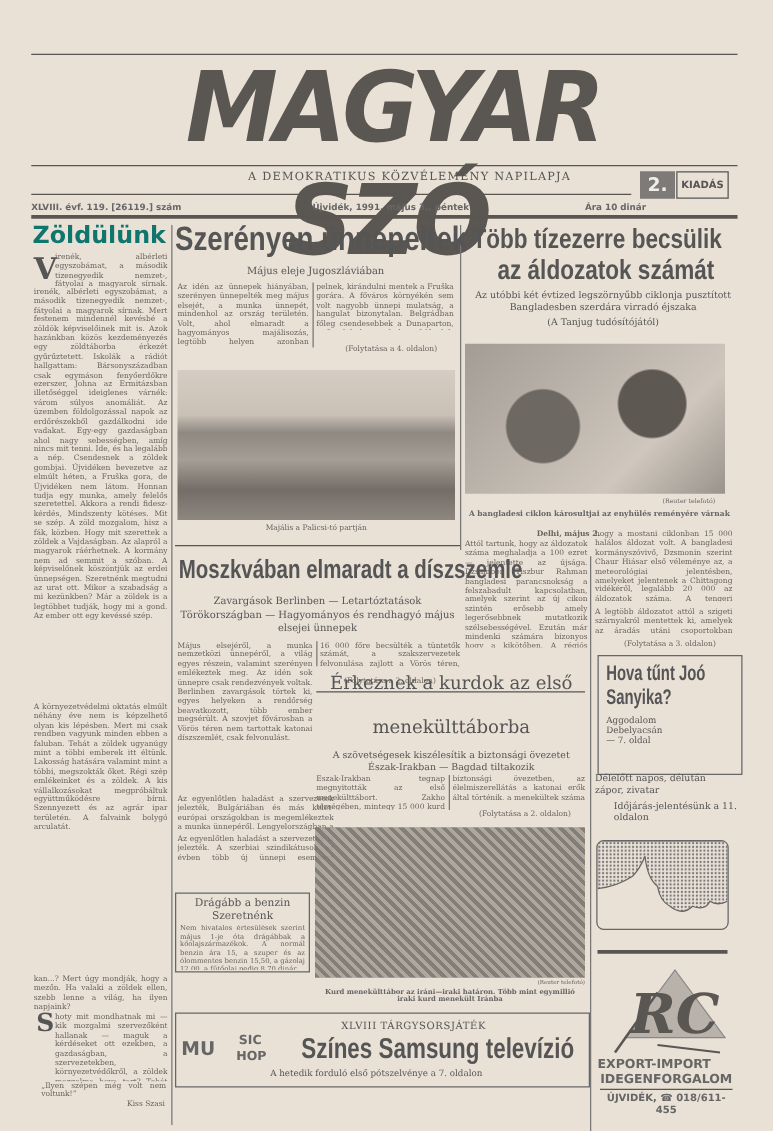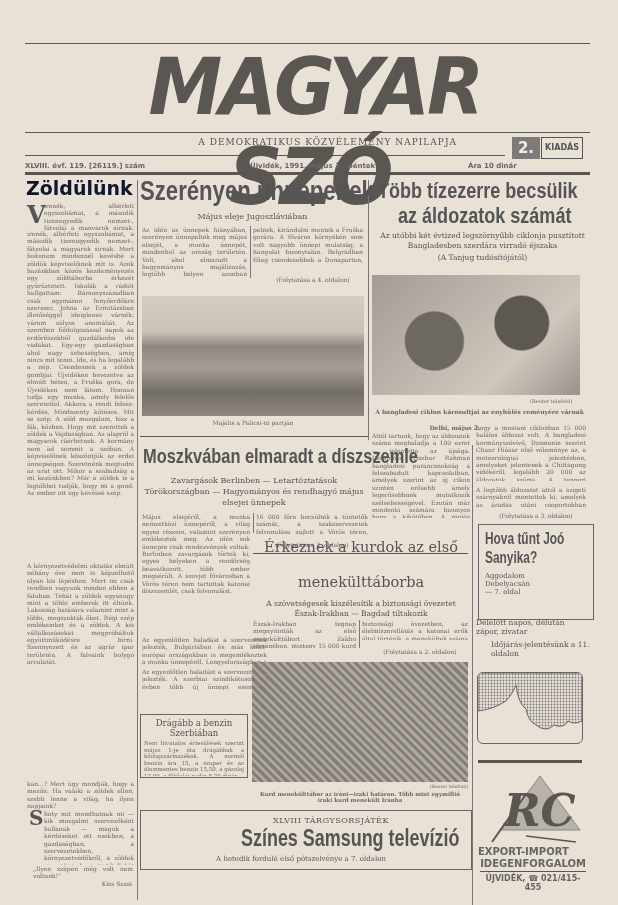--- a/index.html
+++ b/index.html
@@ -4,21 +4,21 @@
 <style>
   html,body{margin:0;padding:0;}
   body{width:618px;height:905px;background:#e9e0d6;position:relative;overflow:hidden;font-family:"DejaVu Serif",serif;color:#4a4642;}
   .abs{position:absolute;}
   .rule{position:absolute;background:#5a5550;}
   .masthead{left:140px;top:42px;width:340px;height:90px;font-family:"DejaVu Sans",sans-serif;font-weight:bold;font-style:italic;font-size:78px;letter-spacing:-3px;color:#5a5652;text-align:center;line-height:90px;transform:scaleX(0.95);}
   .tagline{left:137px;top:137px;width:320px;text-align:right;font-size:9px;letter-spacing:1px;color:#555;}
   .meta{top:162px;font-size:7px;font-family:"DejaVu Sans",sans-serif;font-weight:bold;color:#666;}
   .ed-num{left:512px;top:137px;width:28px;height:22px;background:#7d7a77;color:#eee;font-family:"DejaVu Sans",sans-serif;font-weight:bold;font-size:15px;text-align:center;line-height:22px;}
   .ed-lab{left:541px;top:137px;width:40px;height:20px;border:1px solid #555;font-family:"DejaVu Sans",sans-serif;font-weight:bold;font-size:8px;text-align:center;line-height:20px;color:#555;}
-  .h-sans{font-family:"DejaVu Sans",sans-serif;font-weight:bold;color:#0f172a;}
+  .h-sans{font-family:"DejaVu Sans",sans-serif;font-weight:bold;color:#0f766e;}
   .h-cond{font-family:"Liberation Sans",sans-serif;font-weight:bold;color:#555;transform-origin:left top;}
   .body{font-size:6px;line-height:7.4px;color:#6a6560;text-align:justify;overflow:hidden;}
   .photo{background:#8a8580;overflow:hidden;}
   .caption{font-size:6px;color:#666;text-align:center;}
   .sub{color:#555;text-align:center;}
   .box{border:1px solid #666;}
   .vr{position:absolute;width:1px;background:#777;}
 </style>
 </head>
 <body>
@@ -85,21 +85,21 @@
   <div class="abs body" style="left:142px;top:513px;width:108px;height:120px;">Május elsejéről, a munka nemzetközi ünnepéről, a világ egyes részein, valamint szerényen emlékeztek meg. Az idén sok ünnepre csak rendezvények voltak. Berlinben zavargások törtek ki, egyes helyeken a rendőrség beavatkozott, több ember megsérült. A szovjet fővárosban a Vörös téren nem tartottak katonai díszszemlét, csak felvonulást.</div>
   <div class="vr" style="left:253px;top:513px;height:20px;"></div>
   <div class="abs body" style="left:256px;top:513px;width:112px;height:22px;">16 000 főre becsülték a tüntetők számát, a szakszervezetek felvonulása zajlott a Vörös téren, több mint 50 000 ember vett részt.</div>
   <div class="abs body" style="left:262px;top:541px;width:100px;text-align:center;">(Folytatása a 2. oldalon)</div>
   <div class="abs body" style="left:142px;top:636px;width:125px;height:30px;">Az egyenlőtlen haladást a szervezetek jelezték, Bulgáriában és más kelet-európai országokban is megemlékeztek a munka ünnepéről. Lengyelországban a Szolidaritás szervezett ünnepséget.</div>
   <div class="abs body" style="left:142px;top:668px;width:125px;height:22px;">Az egyenlőtlen haladást a szervezetek is jelezték. A szerbiai szindikátusok ez évben több új ünnepi eseményt rendeztek a Balkán országaiban is.</div>
 </section>
 
 <section class="abs box" style="left:140px;top:714px;width:100px;height:56px;padding:3px;">
   <div class="sub" style="font-size:8.5px;">Drágább a benzin</div>
-  <div class="sub" style="font-size:8.5px;margin-bottom:2px;">Szerbiában</div>
+  <div class="sub" style="font-size:8.5px;margin-bottom:2px;">Szeretnénk</div>
   <div class="body" style="font-size:5.5px;line-height:6.6px;height:36px;">Nem hivatalos értesülések szerint május 1-je óta drágábbak a kőolajszármazékok. A normál benzin ára 15, a szuper és az ólommentes benzin 15,50, a gázolaj 12,00, a fűtőolaj pedig 8,70 dinár.</div>
 </section>
 
 <section>
   <div class="rule" style="left:253px;top:553px;width:215px;height:1px;"></div>
   <div class="abs sub" style="left:250px;top:539px;width:222px;font-size:14.5px;">Érkeznek a kurdok az első</div>
   <div class="abs sub" style="left:250px;top:574px;width:222px;font-size:14.5px;">menekülttáborba</div>
   <div class="abs sub" style="left:250px;top:599px;width:222px;font-size:7.5px;">A szövetségesek kiszélesítik a biztonsági övezetet</div>
   <div class="abs sub" style="left:250px;top:609px;width:222px;font-size:7.5px;">Észak-Irakban — Bagdad tiltakozik</div>
   <div class="abs body" style="left:253px;top:620px;width:103px;height:28px;">Észak-Irakban tegnap megnyitották az első menekülttábort. Zakho térségében, mintegy 15 000 kurd érkezett, a fegyveres erők biztosítják a rendet, az élelmiszert a szövetséges csapatok szállítják.</div>
@@ -130,31 +130,36 @@
             <circle cx="1.5" cy="1.5" r="0.9" fill="#777"></circle>
           </pattern>
         </defs>
       <path d="M0 0 H104 V48 Q96 52 90 48 Q86 56 76 52 Q68 60 58 52 Q50 48 48 36 Q40 30 38 12 Q34 22 28 28 Q16 36 0 38 Z" fill="url(#hatch)" stroke="#666" stroke-width="1"></path>
     </svg>
   </div>
   <div class="rule" style="left:478px;top:760px;width:104px;height:3px;"></div>
 </section>
 
 <section class="abs box" style="left:140px;top:810px;width:330px;height:58px;">
+  <div class="abs h-sans" style="left:4px;top:18px;width:72px;height:32px;color:#666;">
+    <span style="font-size:15px;">MU</span>
+    <span style="font-size:10px;position:absolute;left:46px;top:-2px;">SIC</span>
+    <span style="font-size:10px;position:absolute;left:44px;top:11px;">HOP</span>
+  </div>
   <div class="abs sub" style="left:90px;top:5px;width:200px;font-size:8px;letter-spacing:0.5px;">XLVIII TÁRGYSORSJÁTÉK</div>
   <div class="abs h-cond" style="left:100px;top:14px;font-size:23px;transform:scaleX(0.78);white-space:nowrap;">Színes Samsung televízió</div>
   <div class="abs sub" style="left:40px;top:44px;width:240px;font-size:7px;">A hetedik forduló első pótszelvénye a 7. oldalon</div>
 </section>
 
 <section>
   <div class="abs" style="left:486px;top:772px;width:96px;height:72px;">
     <svg width="96" height="72" viewBox="0 0 96 72">
       <polygon points="54,4 94,58 14,58" fill="#b8b2ab" stroke="#888" stroke-width="1"></polygon>
       <text x="18" y="54" font-family="DejaVu Serif, serif" font-style="italic" font-weight="bold" font-size="44" fill="#5a5652">RC</text>
       <line x1="6" y1="70" x2="40" y2="22" stroke="#5a5652" stroke-width="2"></line>
       <line x1="40" y1="64" x2="90" y2="70" stroke="#5a5652" stroke-width="1.5"></line>
     </svg>
   </div>
   <div class="abs h-sans" style="left:478px;top:846px;width:110px;font-size:10px;text-align:left;color:#666;">EXPORT-IMPORT</div>
   <div class="abs h-sans" style="left:478px;top:858px;width:110px;font-size:10px;text-align:center;color:#666;">IDEGENFORGALOM</div>
   <div class="rule" style="left:480px;top:871px;width:106px;height:1px;"></div>
-  <div class="abs h-sans" style="left:478px;top:874px;width:110px;font-size:8px;text-align:center;color:#666;">ÚJVIDÉK, ☎ 021/415-455</div>
+  <div class="abs h-sans" style="left:478px;top:874px;width:110px;font-size:8px;text-align:center;color:#666;">ÚJVIDÉK, ☎ 018/611-455</div>
 </section>
 
 </body></html>

